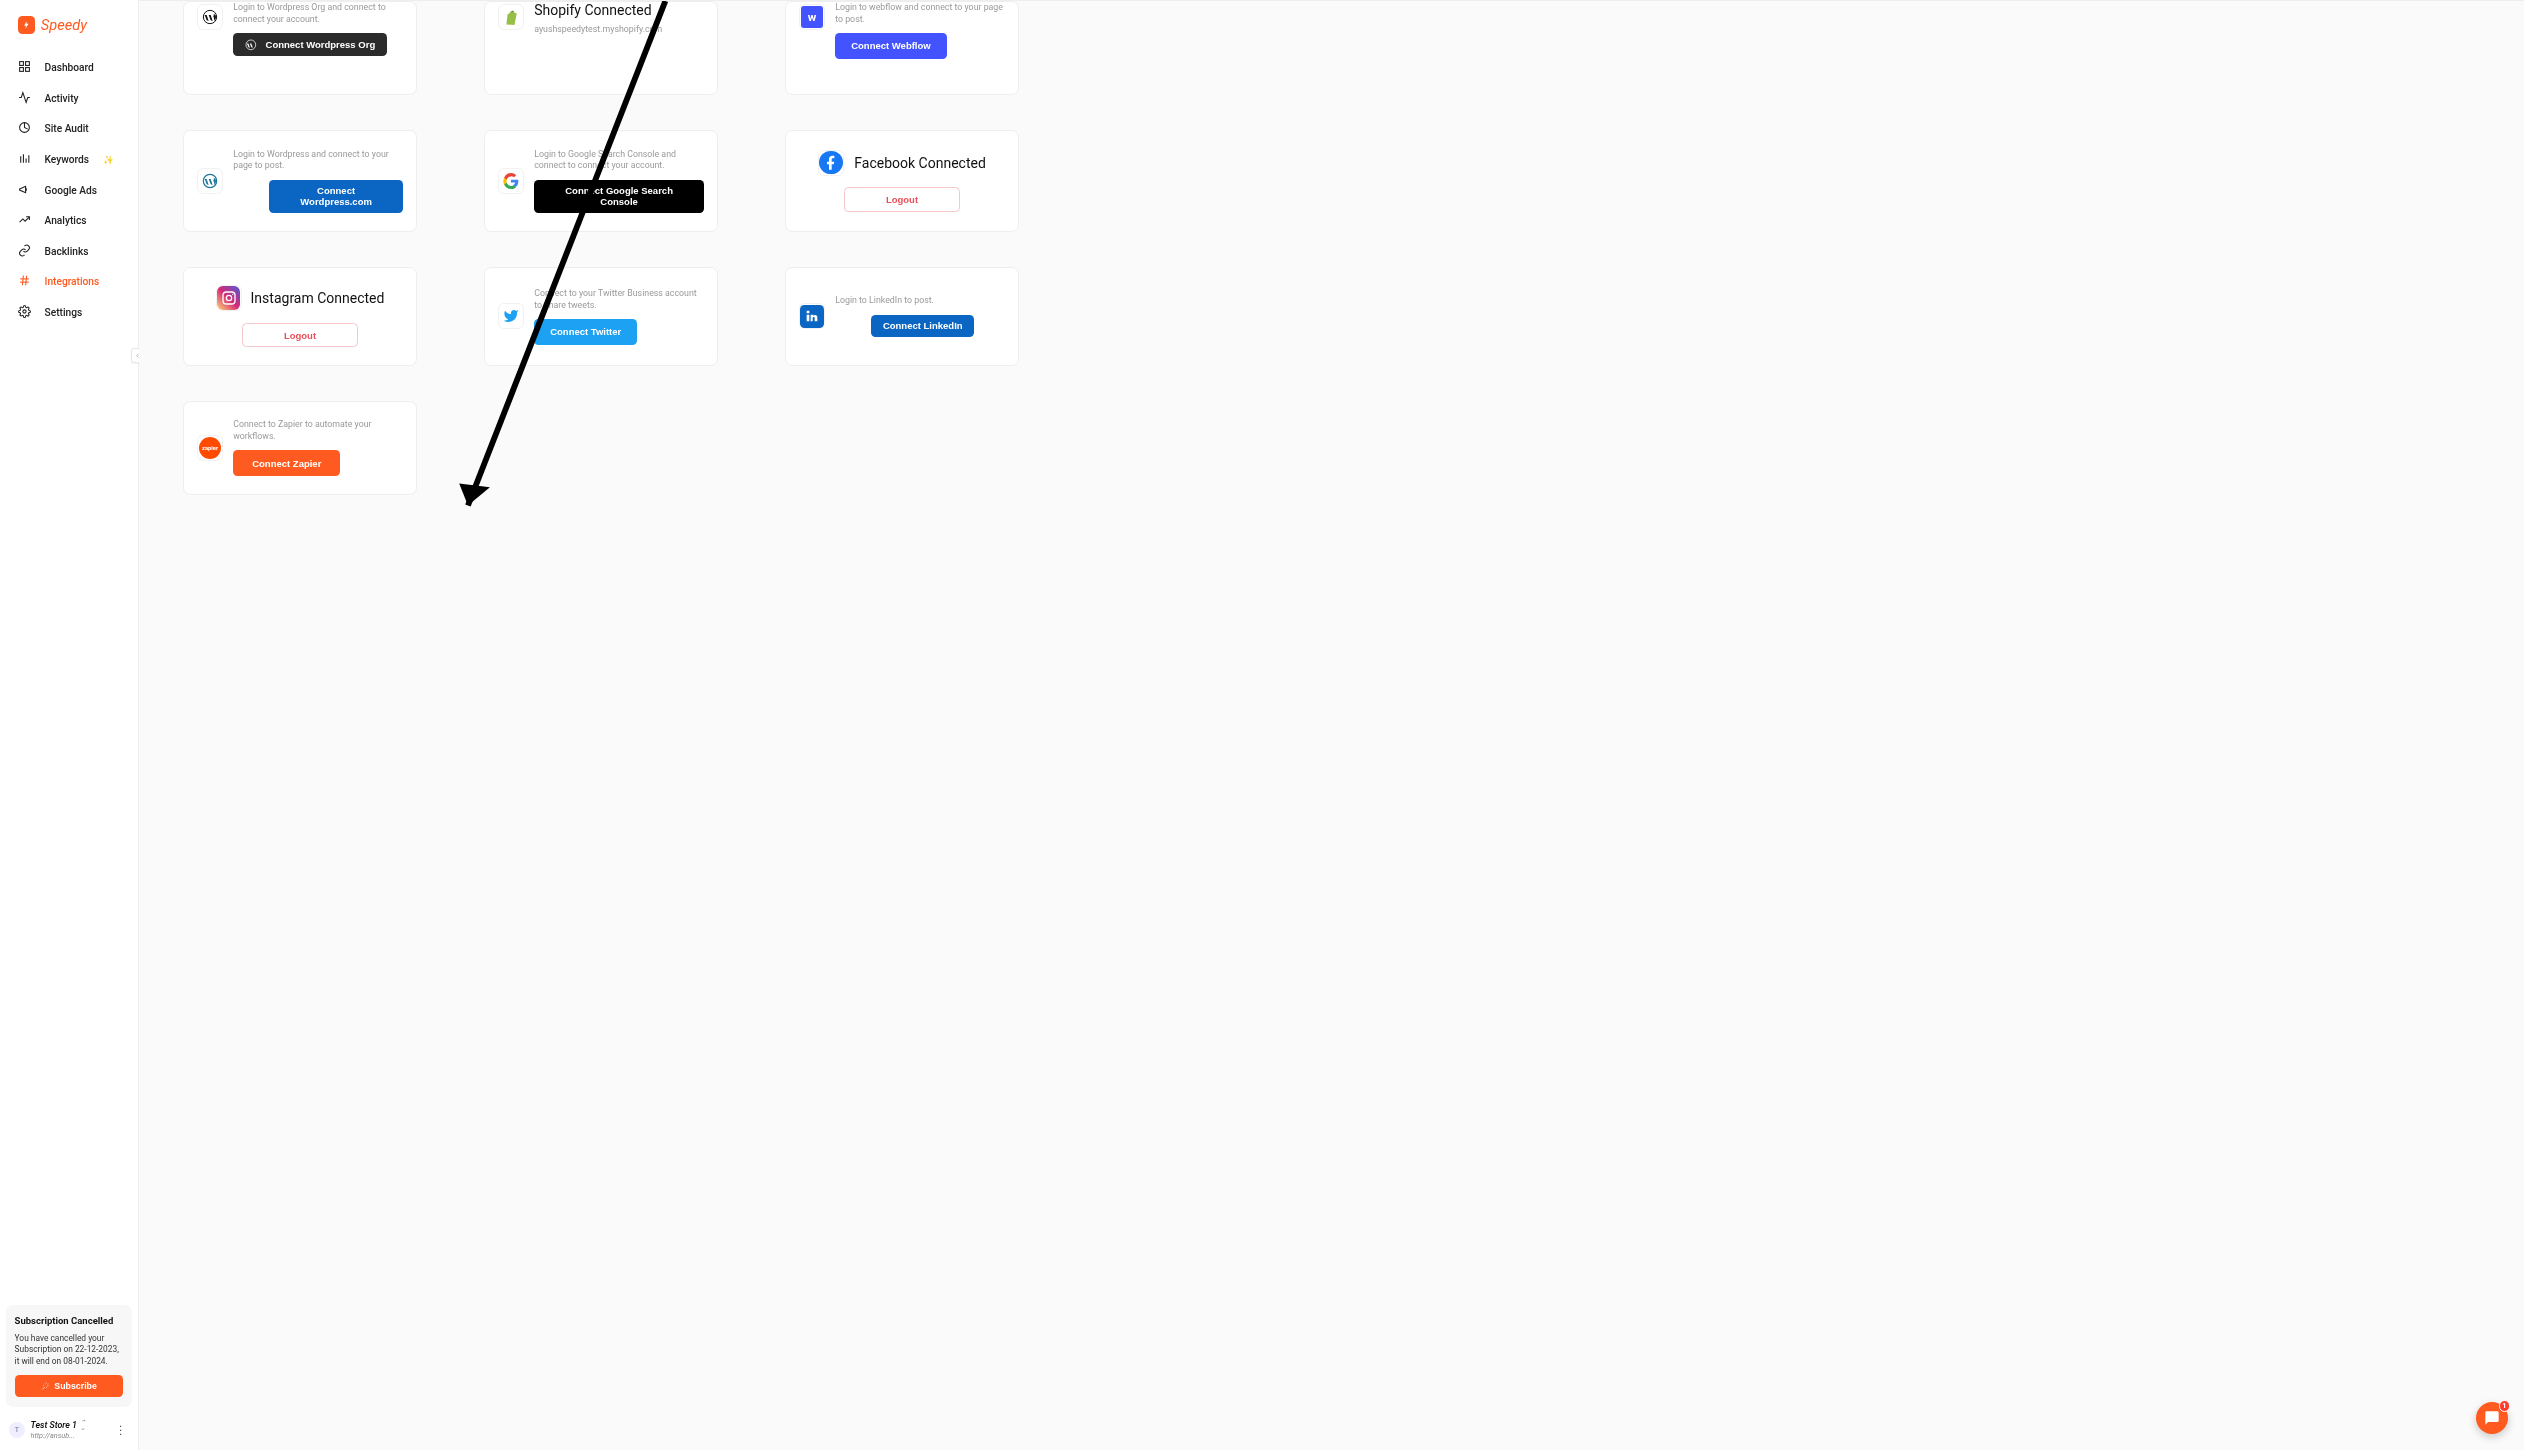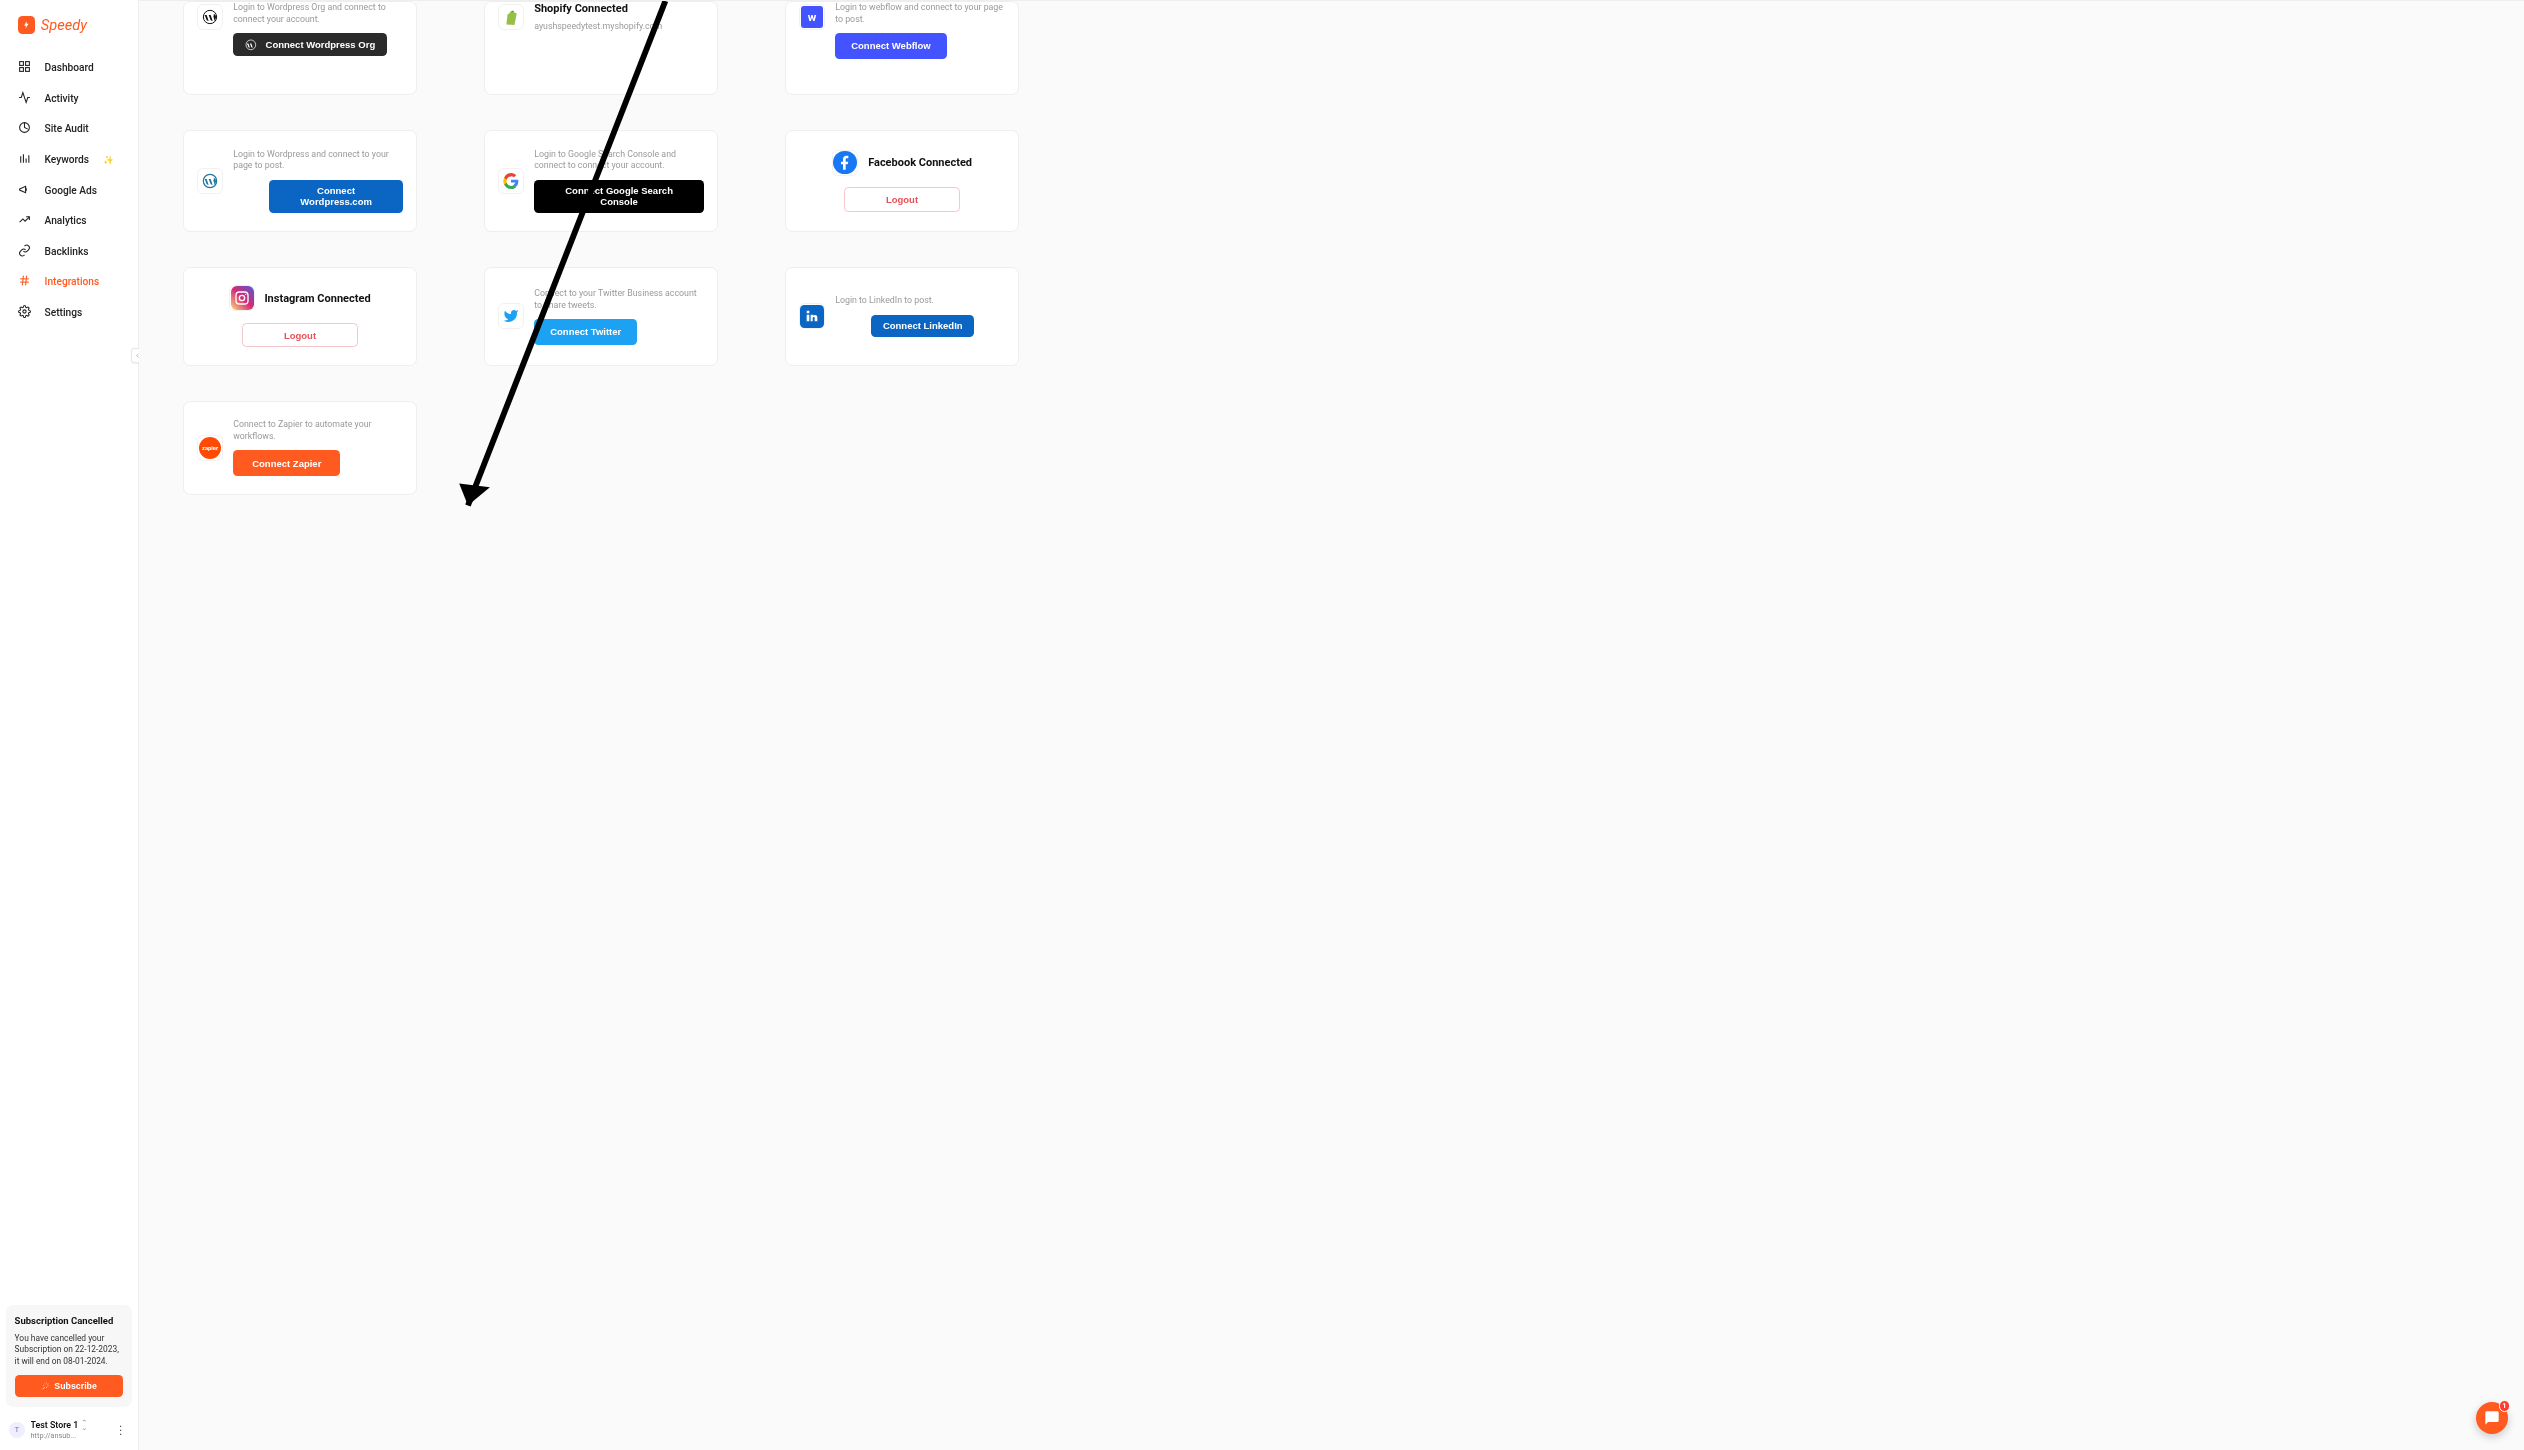--- a/index.html
+++ b/index.html
@@ -19,35 +19,35 @@
   .sparkle { font-size: 8.8px; }
   .collapse-btn { position: absolute; top: 348px; right: -7.3px; width: 14.6px; height: 14.6px; border: 0.7px solid #e5e5e5; background: #fff; border-radius: 2.9px; display: flex; align-items: center; justify-content: center; cursor: pointer; box-shadow: 0 0.7px 1.5px rgba(0,0,0,0.05); }
   .collapse-btn svg { width: 7.3px; height: 7.3px; stroke: #888; stroke-width: 2; fill: none; }
   .sub-card { margin: auto 5.8px 5.8px 5.8px; background: #f7f7f7; border-radius: 7.3px; padding: 10.2px 8.8px; }
   .sub-card h4 { font-size: 9.5px; font-weight: 700; line-height: 1.35; margin-bottom: 4.4px; }
   .sub-card p { font-size: 8.4px; line-height: 1.4; color: #333; margin-bottom: 7.3px; }
   .sub-btn { width: 100%; background: #ff5a1f; color: #fff; border: none; border-radius: 4.4px; padding: 5.8px 7.3px; font-size: 8.8px; font-weight: 600; display: flex; align-items: center; justify-content: center; gap: 4.4px; cursor: pointer; }
   .sub-btn svg { width: 8.8px; height: 8.8px; stroke: #fff; fill: none; stroke-width: 2; }
   .store-row { display: flex; align-items: center; gap: 5.8px; padding: 7.3px 8.8px 10.2px 8.8px; }
   .store-avatar { width: 16px; height: 16px; border-radius: 50%; background: #eef; color: #7a7aa0; font-size: 8px; display: flex; align-items: center; justify-content: center; }
-  .store-info { flex: 1; min-width: 0; }
+  .store-info { flex: 1; min-width: 0; font-style: italic; }
   .store-name { font-size: 8.8px; font-weight: 600; white-space: nowrap; overflow: hidden; text-overflow: ellipsis; }
   .store-url { font-size: 7.3px; color: #888; white-space: nowrap; overflow: hidden; text-overflow: ellipsis; }
   .chev { font-size: 7.3px; color: #888; line-height: 0.7; }
   .kebab { font-size: 11.7px; color: #555; cursor: pointer; padding: 2.9px; }
   
   .main { flex: 1; background: #fafafa; padding: 0 29px 29px 44px; position: relative; overflow: hidden; border-top: 0.7px solid #eee; }
   .grid { display: grid; grid-template-columns: repeat(3, 234px); gap: 35px 67px; }
   .card { background: #fff; border: 0.7px solid #eee; border-radius: 7.3px; padding: 17.5px 13px; display: flex; align-items: center; gap: 10.2px; min-height: 89px; }
   .card.row1 { padding-top: 0; align-items: flex-start; min-height: 94px; }
   .card .svc-icon { width: 26px; height: 26px; border-radius: 5.8px; display: flex; align-items: center; justify-content: center; flex-shrink: 0; background: #fff; border: 0.7px solid #f1f1f1; }
   .card .svc-icon svg { width: 16px; height: 16px; }
   .card .body { flex: 1; }
   .card .desc { font-size: 8.8px; color: #9a9a9a; line-height: 1.35; margin-bottom: 7.3px; }
-  .card .title { font-size: 11px; font-weight: 700; color: #111; }
+  .card .title { font-size: 14px; font-weight: 400; color: #111; }
   .card .sub  { font-size: 8.8px; color: #9a9a9a; margin-top: 5.8px; }
   .btn { display: inline-flex; align-items: center; gap: 9px; border: none; border-radius: 4.4px; padding: 5.8px 11.7px; font-size: 9.5px; font-weight: 600; cursor: pointer; }
   .btn-dark   { background: #2b2b2b; color: #fff; }
   .btn-black  { background: #000;    color: #fff; }
   .btn-blue   { background: #0a66c2; color: #fff; margin-left: 36px; }
   .btn-sky    { background: #1da1f2; color: #fff; padding: 7.3px 16px; }
   .btn-indigo { background: #4353ff; color: #fff; padding: 7.3px 16px; }
   .btn-orange { background: #ff5a1f; color: #fff; padding: 7.3px 19px; }
   .btn-logout { background: #fff; color: #e7515a; border: 0.7px solid #f3c7cb; padding: 5.8px 41px; }
   .center-col { display: flex; flex-direction: column; align-items: center; gap: 11.7px; }

